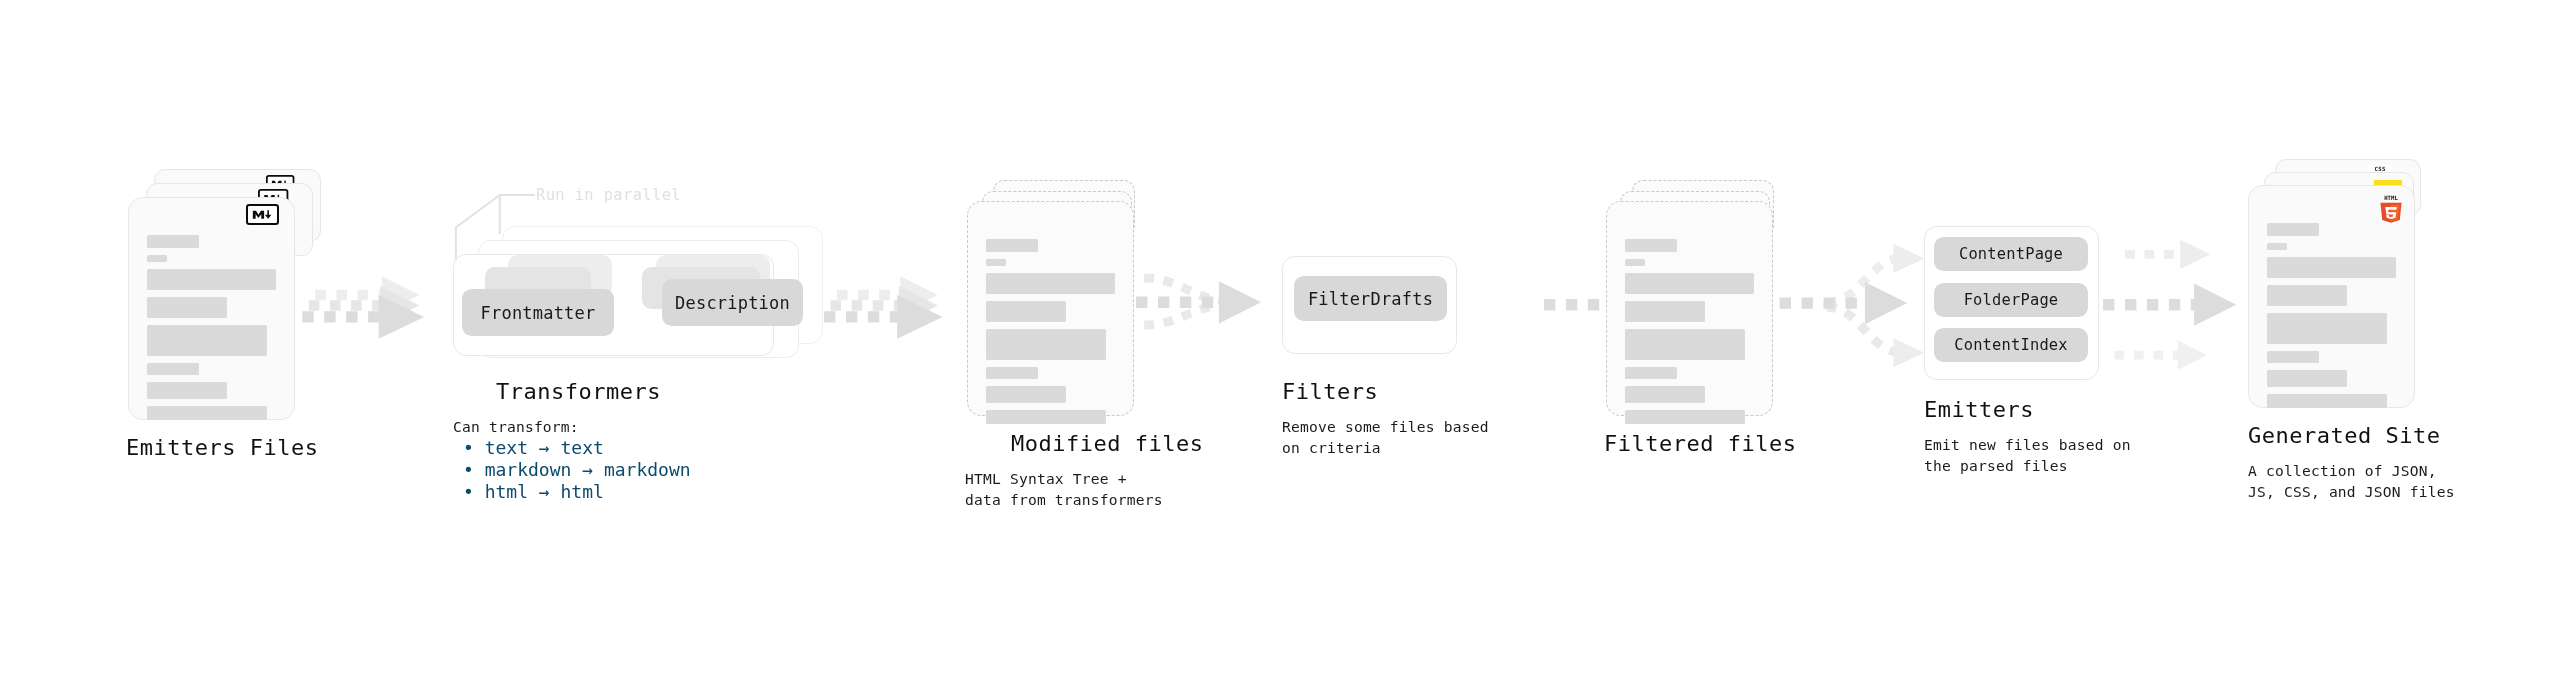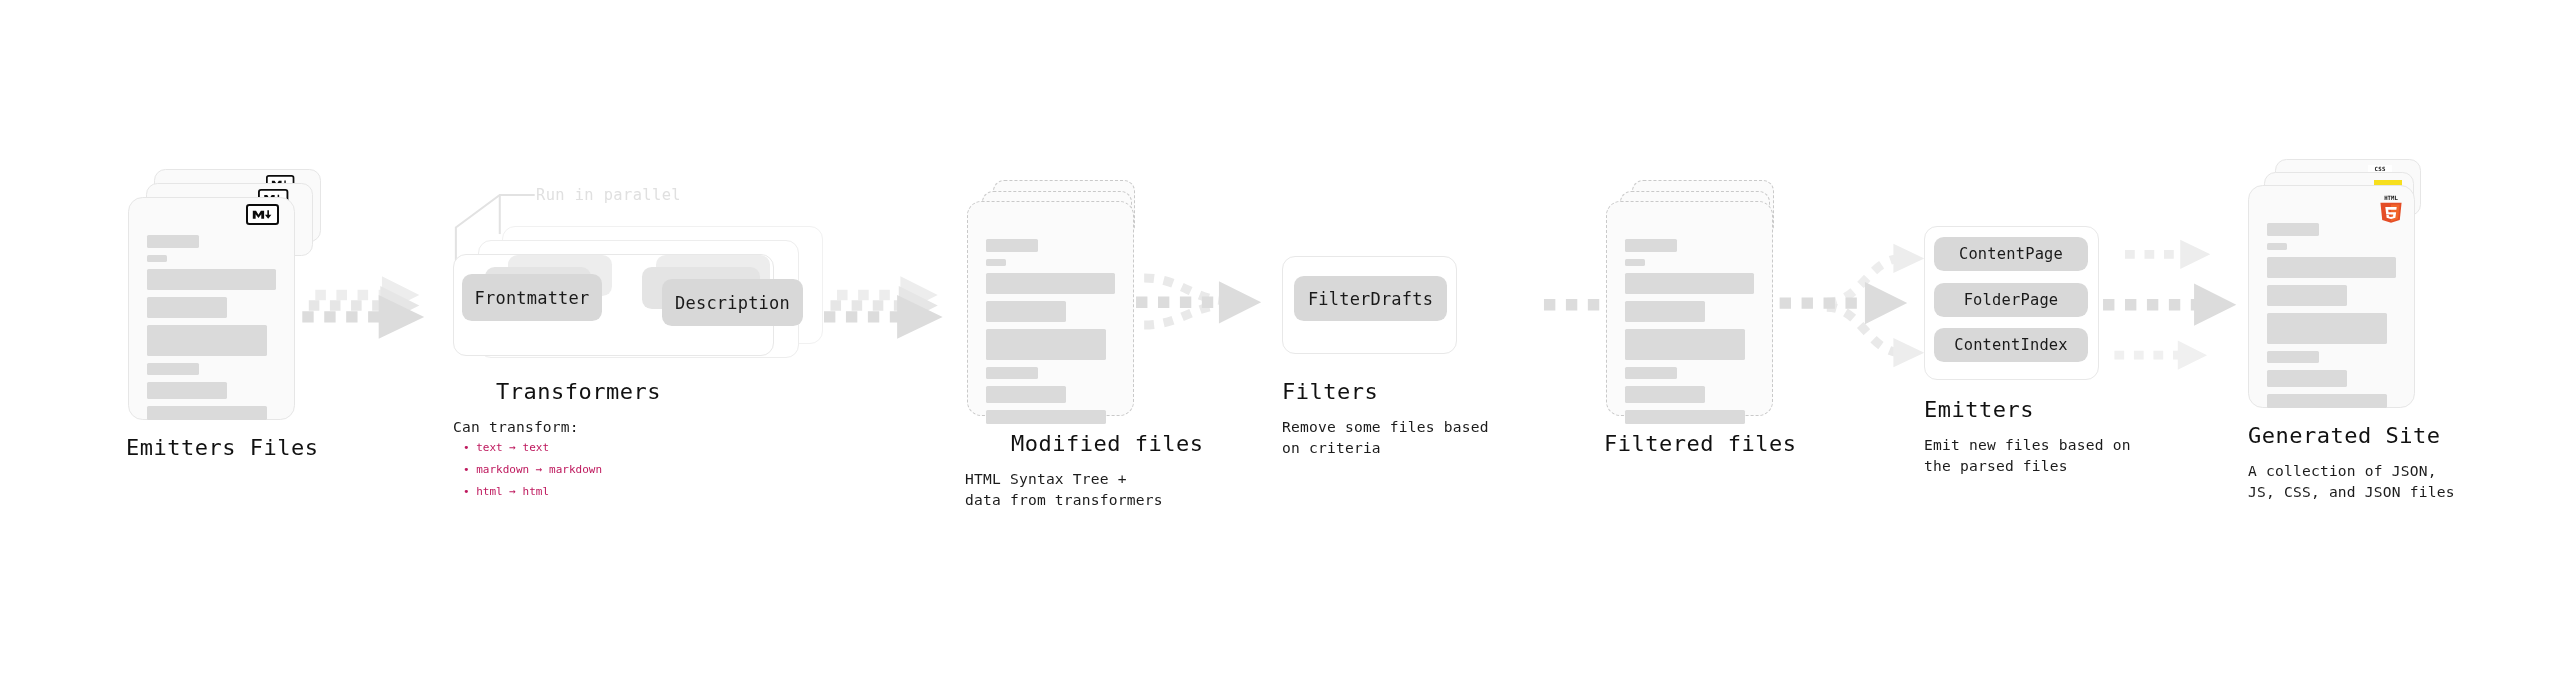--- a/index.html
+++ b/index.html
@@ -118,23 +118,23 @@
   .sub {
     position: absolute;
     font-size: 14.6px;
     line-height: 21px;
     color: #1b1b1b;
     letter-spacing: 0.2px;
     white-space: pre;
   }
   .bullets {
     position: absolute;
-    font-size: 11px;
+    font-size: 18px;
     line-height: 22px;
-    color: #be185d;
+    color: #0c4a6e;
     white-space: pre;
     text-align: right;
   }
   .parallel-label {
     position: absolute;
     font-size: 15.4px;
     color: #e0e0e0;
     white-space: nowrap;
     letter-spacing: 0.4px;
   }
@@ -270,21 +270,21 @@
     <div class="frame" style="left:502px; top:226px; width:321px; height:118px; border-color:#f1f1f1;"></div>
     <div class="frame" style="left:478px; top:240px; width:321px; height:118px; border-color:#ededed;"></div>
     <div class="frame" style="left:453px; top:254px; width:321px; height:102px; border-color:#e8e8e8;"></div>
 
     <div class="pill faint2" style="left:508px; top:255px; width:104px; height:41px;"></div>
     <div class="pill faint2" style="left:656px; top:255px; width:114px; height:41px;"></div>
 
     <div class="pill faint" style="left:485px; top:267px; width:106px; height:42px;"></div>
     <div class="pill faint" style="left:642px; top:267px; width:118px; height:42px;"></div>
 
-    <div class="pill" style="left:462px; top:274px; width:140px; height:47px;">Frontmatter</div>
+    <div class="pill" style="left:462px; top:289px; width:152px; height:47px;">Frontmatter</div>
     <div class="pill" style="left:662px; top:279px; width:141px; height:47px;">Description</div>
 
     <div class="parallel-label" style="left:536px; top:186px;">Run in parallel</div>
 
     <div class="title" style="left:453px; top:379px;margin-left:43px;">Transformers</div>
     <div class="sub" style="left:453px; top:416px;">Can transform:</div>
     <div class="bullets" style="left:463px; top:437px;">• text → text</div>
     <div class="bullets" style="left:463px; top:459px;">• markdown → markdown</div>
     <div class="bullets" style="left:463px; top:481px;">• html → html</div>
   </div>

